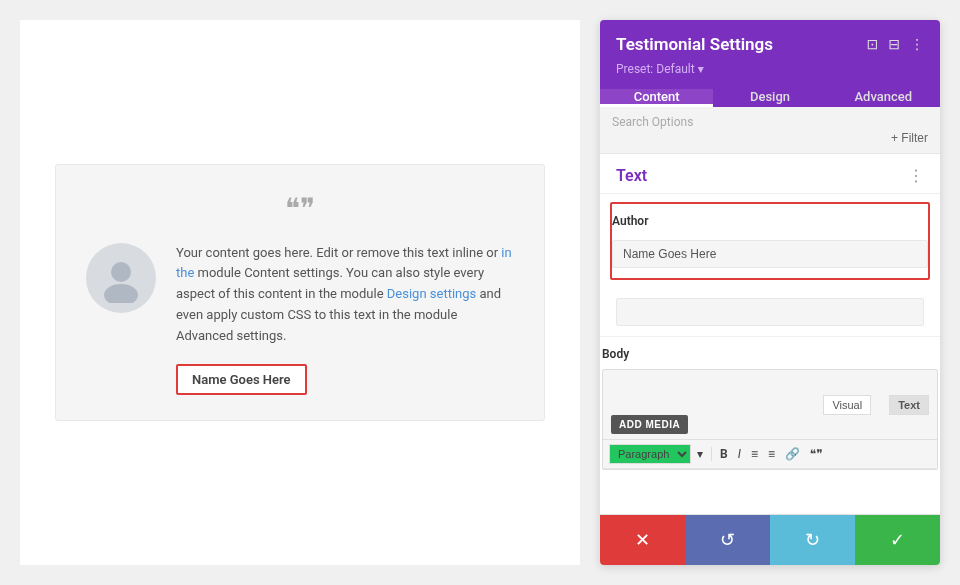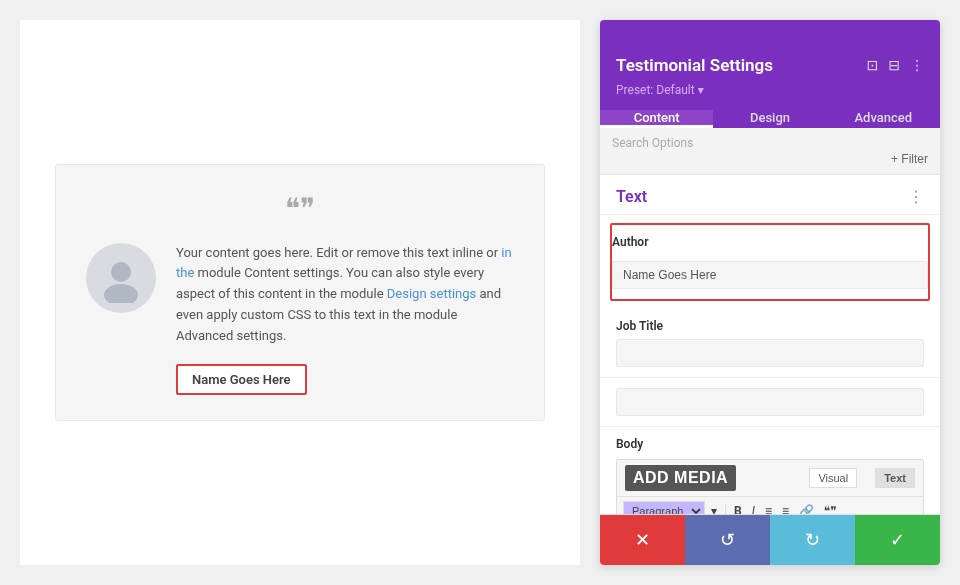--- a/index.html
+++ b/index.html
@@ -103,21 +103,20 @@
       background: #7b2fbe;
       padding: 14px 16px 12px;
       color: #fff;
     }
 
     .settings-header-top {
       display: flex;
       align-items: center;
       justify-content: space-between;
       margin-bottom: 4px;
-      margin-top: 21px;
     }
 
     .settings-title {
       font-size: 17px;
       font-weight: 600;
       color: #fff;
     }
 
     .header-icons {
       display: flex;
@@ -245,21 +244,21 @@
       background: #f5f5f5;
       border: 1px solid #e8e8e8;
       padding: 6px 10px;
       font-size: 12px;
       color: #555;
       border-radius: 2px;
       margin-top: 6px;
     }
 
     .body-section {
-      padding: 10px 16px;
+      padding: 10px 2px;
     }
 
     .body-label {
       font-size: 12px;
       font-weight: 600;
       color: #333;
       margin-bottom: 8px;
     }
 
     .body-toolbar {
@@ -272,27 +271,28 @@
       display: flex;
       align-items: center;
       padding: 5px 8px;
       border-bottom: 1px solid #e0e0e0;
       gap: 4px;
     }
 
     .add-media-btn {
       background: #555;
       color: #fff;
-      font-size: 16px;
+      font-size: 10px;
       font-weight: 700;
       padding: 4px 8px;
       border: none;
       cursor: pointer;
       border-radius: 2px;
       letter-spacing: 0.5px;
+      margin-top: 40px;
     }
 
     .view-toggle {
       display: flex;
       margin-left: auto;
       gap: 18px;
     }
 
     .view-btn {
       font-size: 11px;
@@ -323,21 +323,21 @@
       padding: 2px 4px;
       cursor: pointer;
       border-radius: 2px;
     }
 
     .paragraph-select {
       font-size: 11px;
       color: #444;
       border: 1px solid #ddd;
       padding: 2px 4px;
-      background: #c4b5fd;
+      background: #22c55e;
       cursor: pointer;
     }
 
     .tb-divider {
       width: 1px;
       height: 14px;
       background: #ddd;
       margin: 0 2px;
     }
 
@@ -422,24 +422,20 @@
     <div class="section-header">
       <span class="section-title">Text</span>
       <span class="section-menu">⋮</span>
     </div>
 
     <div class="author-field-group">
       <div class="field-label">Author</div>
       <input class="author-input" type="text" value="Name Goes Here" placeholder="Name Goes Here" style="">
     </div>
 
-    <div class="field-group">
-      <div class="field-label">Job Title</div>
-      <div class="field-input">&nbsp;</div>
-    </div>
 
     <div class="field-group">
       <div class="field-input">&nbsp;</div>
     </div>
 
     <div class="body-section">
       <div class="body-label">Body</div>
       <div class="body-toolbar">
 
         <div class="toolbar-top">

